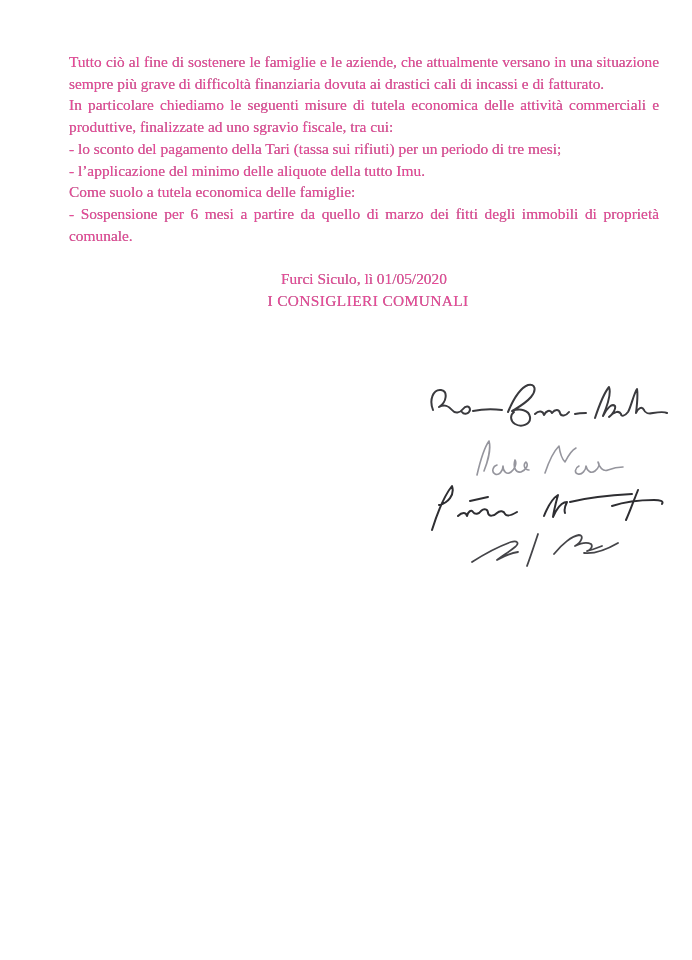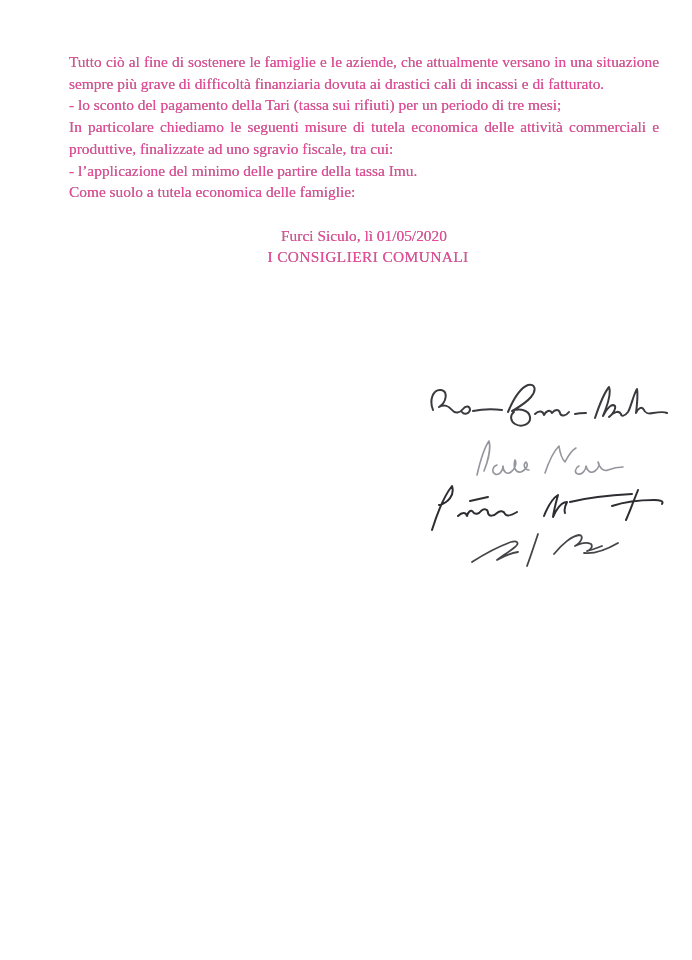--- a/index.html
+++ b/index.html
@@ -44,24 +44,25 @@
     stroke-linejoin: round;
   }
 </style>
 </head>
 <body>
 
 <div class="page">
 
   <div class="doc-text">
     <p class="para">Tutto ciò al fine di sostenere le famiglie e le aziende, che attualmente versano in una situazione sempre più grave di difficoltà finanziaria dovuta ai drastici cali di incassi e di fatturato.</p>
+    <p class="para">In particolare chiediamo le seguenti misure di tutela economica delle attività commerciali e produttive, finalizzate ad uno sgravio fiscale, tra cui:</p>
     <p class="para">- lo sconto del pagamento della Tari (tassa sui rifiuti) per un periodo di tre mesi;</p>
-    <p class="para">In particolare chiediamo le seguenti misure di tutela economica delle attività commerciali e produttive, finalizzate ad uno sgravio fiscale, tra cui:</p>
-    <p class="para">- l’applicazione del minimo delle partire della tassa Imu.</p>
+    <p class="para">- l’applicazione del minimo delle aliquote della tutto Imu.</p>
     <p class="para">Come suolo a tutela economica delle famiglie:</p>
+    <p class="para">- Sospensione per 6 mesi a partire da quello di marzo dei fitti degli immobili di proprietà comunale.</p>
     <p class="para dateline">Furci Siculo, lì 01/05/2020</p>
     <p class="para sig-title">I CONSIGLIERI COMUNALI</p>
   </div>
 
   <div class="sig" style="left:425px; top:380px; width:244px; height:56px;">
     <svg viewBox="0 0 244 56" xmlns="http://www.w3.org/2000/svg">
       <path stroke-width="2" d="M8,30 C4,20 8,9 16,10 C23,11 22,22 14,27 C19,24 24,26 27,30 C30,34 35,33 38,29 C41,25 45,26 45,30 C44,34 39,35 37,32 M48,31 C58,29 68,29 77,30 M83,32 C88,20 95,8 103,5 C110,3 112,10 106,17 C100,24 92,28 87,31 C95,28 104,30 105,37 C106,44 97,48 90,44 C85,41 85,35 89,32 M110,34 C114,30 118,31 119,35 C121,31 125,29 127,33 C130,29 134,29 135,33 C136,37 141,36 144,32 M150,34 C154,33 158,33 161,33 M170,38 C174,26 179,13 184,7 C186,12 183,24 178,36 C182,28 187,23 190,26 C191,29 188,34 184,37 C189,32 194,30 196,34 C196,37 200,36 203,32 C206,27 209,13 212,9 C213,15 212,25 211,33 C213,28 217,26 219,30 C220,33 224,34 228,33 C234,32 240,32 242,33" stroke="#3a3a3e"></path>
     </svg>
   </div>
 

